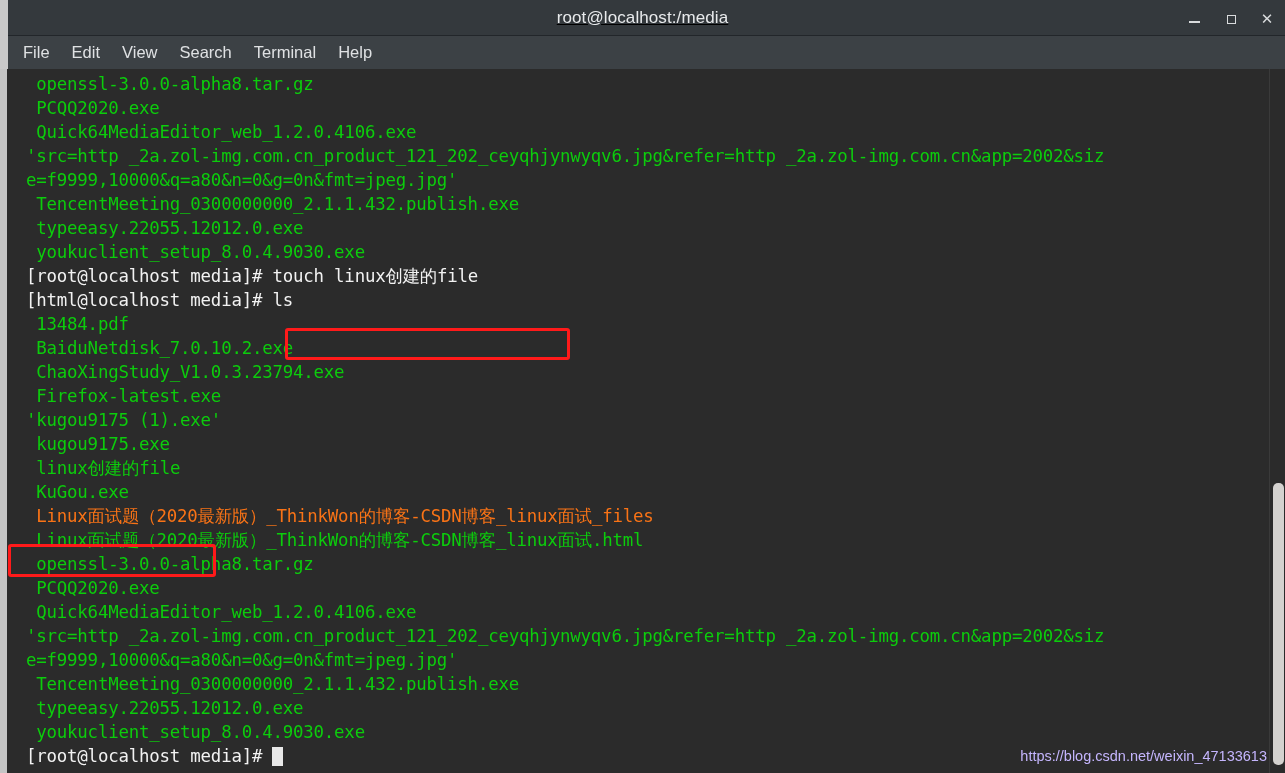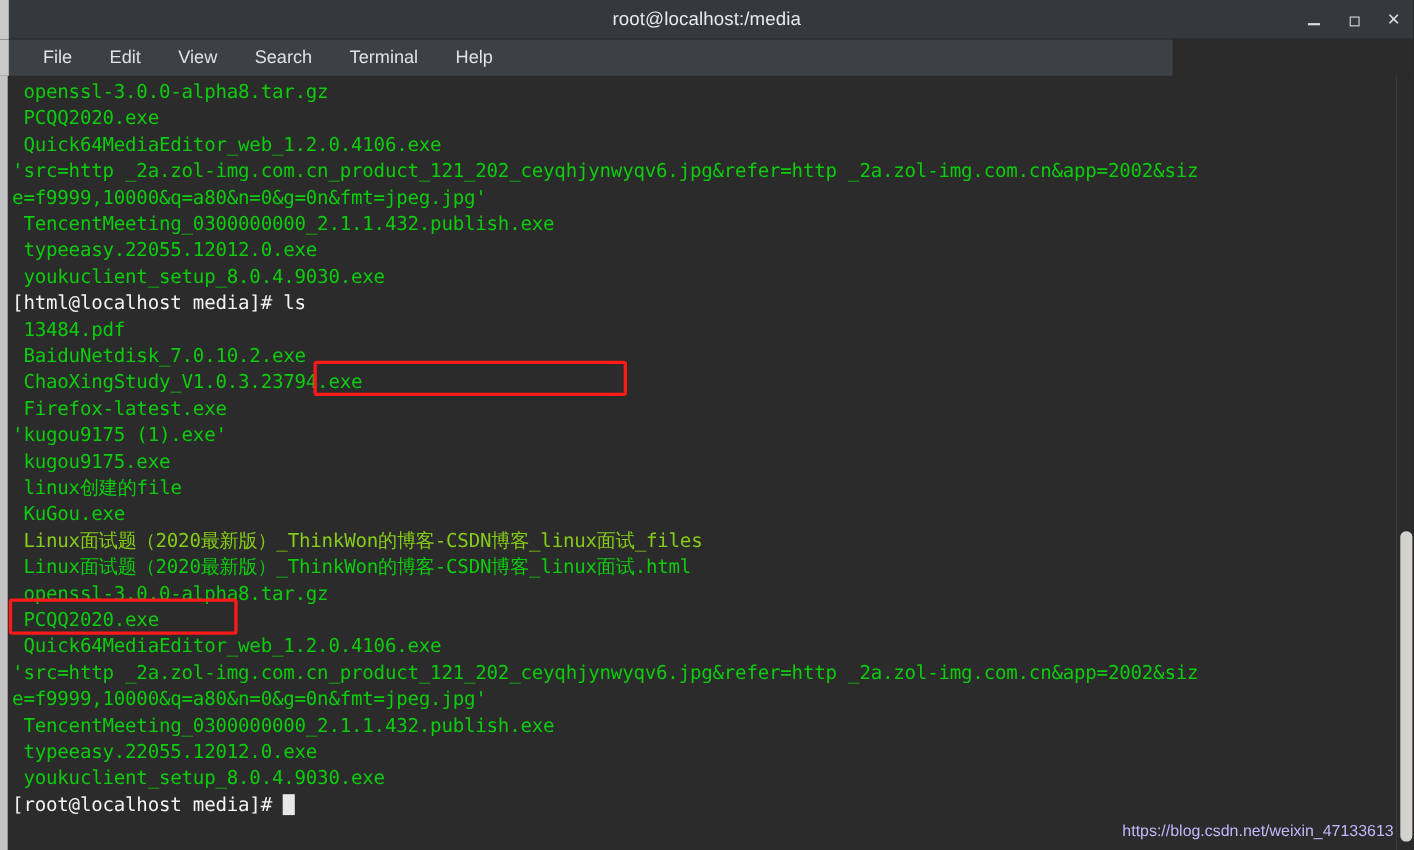--- a/index.html
+++ b/index.html
@@ -22,20 +22,21 @@
   .titlebar {
     position: absolute;
     left: 0; top: 0;
     width: 1285px;
     height: 36px;
     background: #34393d;
     border-bottom: 1px solid #22262a;
     display: flex;
     align-items: center;
     justify-content: center;
+    text-decoration: underline;
   }
   .titlebar-left-edge {
     position: absolute;
     left: 0; top: 0;
     width: 8px; height: 36px;
     background: #c9c9c9;
   }
   .title-text {
     color: #e8eaec;
     font-family: "Liberation Sans", sans-serif;
@@ -75,27 +76,27 @@
     position: absolute;
     top: 5px; left: 4px;
     width: 7px; height: 7px;
     border: 1.6px solid #d9dbdd;
   }
 
   
   .menubar {
     position: absolute;
     left: 0; top: 36px;
-    width: 1066px;
+    width: 1285px;
     height: 33px;
     background: #3c4145;
     display: flex;
     align-items: center;
-    padding-left: 28px;
-    gap: 12px;
+    padding-left: 12px;
+    gap: 0;
   }
   .menubar-left-edge {
     position: absolute;
     left: 0; top: 0;
     width: 8px; height: 33px;
     background: #c9c9c9;
   }
   .menu-item {
     color: #dfe1e3;
     font-family: "Liberation Sans", sans-serif;
@@ -135,24 +136,24 @@
     padding-top: 3px;
   }
   .line {
     height: 24px;
     line-height: 24px;
     font-family: "DejaVu Sans Mono", monospace;
     font-size: 17.4px;
     letter-spacing: -0.2px;
     white-space: pre;
     color: #00cc00;
-    padding-left: 4px;
+    padding-left: 19px;
   }
   .c-green { color: #0ccc0c; }
-  .c-blue  { color: #84cc16; }
+  .c-blue  { color: #f97316; }
   .c-white { color: #f2f2f2; }
 
   .cursor-block {
     display: inline-block;
     width: 11px;
     height: 19px;
     background: #e8e8e8;
     vertical-align: -4px;
   }
 
@@ -229,20 +230,21 @@
     <div class="term-screen">
       <div class="term-lines" id="term-lines">
           <div class="line c-green"> openssl-3.0.0-alpha8.tar.gz</div>
           <div class="line c-green"> PCQQ2020.exe</div>
           <div class="line c-green"> Quick64MediaEditor_web_1.2.0.4106.exe</div>
           <div class="line c-green">'src=http _2a.zol-img.com.cn_product_121_202_ceyqhjynwyqv6.jpg&amp;refer=http _2a.zol-img.com.cn&amp;app=2002&amp;siz</div>
           <div class="line c-green">e=f9999,10000&amp;q=a80&amp;n=0&amp;g=0n&amp;fmt=jpeg.jpg'</div>
           <div class="line c-green"> TencentMeeting_0300000000_2.1.1.432.publish.exe</div>
           <div class="line c-green"> typeeasy.22055.12012.0.exe</div>
           <div class="line c-green"> youkuclient_setup_8.0.4.9030.exe</div>
+          <div class="line c-white">[root@localhost media]# touch linux创建的file</div>
           <div class="line c-white">[html@localhost media]# ls</div>
           <div class="line c-green"> 13484.pdf</div>
           <div class="line c-green"> BaiduNetdisk_7.0.10.2.exe</div>
           <div class="line c-green"> ChaoXingStudy_V1.0.3.23794.exe</div>
           <div class="line c-green"> Firefox-latest.exe</div>
           <div class="line c-green">'kugou9175 (1).exe'</div>
           <div class="line c-green"> kugou9175.exe</div>
           <div class="line c-green"> linux创建的file</div>
           <div class="line c-green"> KuGou.exe</div>
           <div class="line c-blue"> Linux面试题（2020最新版）_ThinkWon的博客-CSDN博客_linux面试_files</div>

